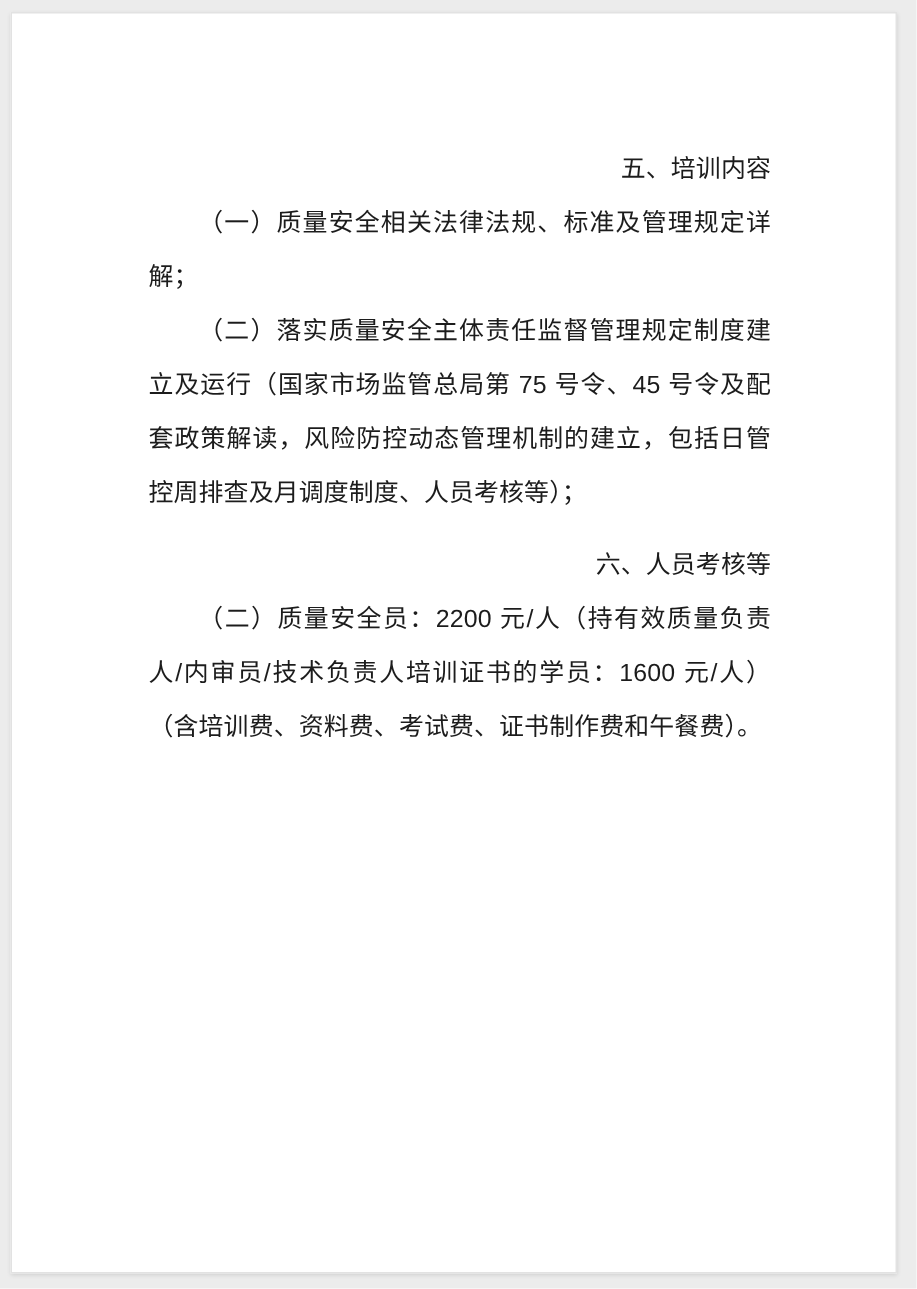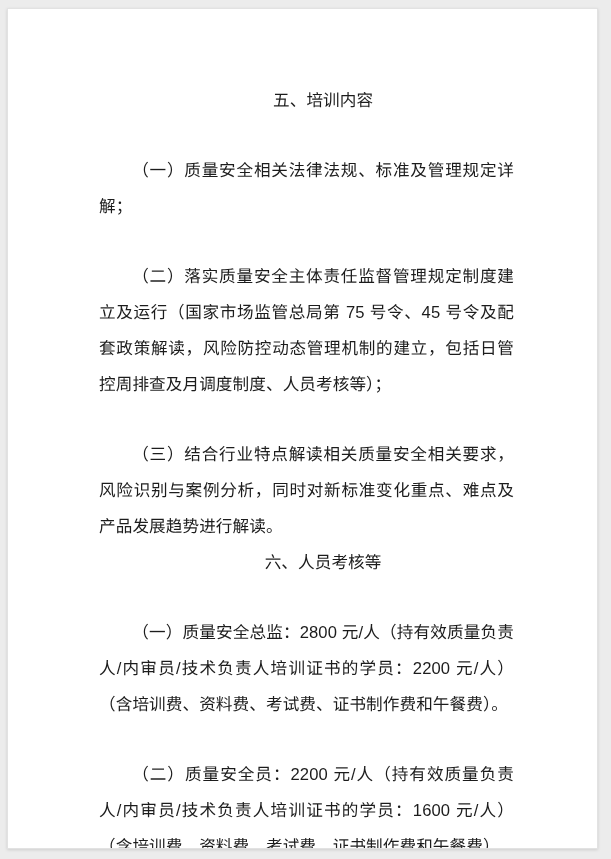--- a/index.html
+++ b/index.html
@@ -43,50 +43,48 @@
     text-justify: inter-ideograph;
     letter-spacing: 0.1px;
     margin: 0;
     white-space: normal;
     word-break: break-all;
   }
 
   
   .heading {
     text-indent: 2em;
-    text-align: center;
+    text-align: right;
+    margin-top: 12px;
   }
 
   
   .indent {
     text-indent: 2em;
-    margin-top: 34px;
   }
 
   
   .para:last-child {
     margin-bottom: 0;
   }
 </style>
 </head>
 <body>
 
 <div id="page">
   <div id="doc-body">
 
     <p class="para heading">五、培训内容</p>
 
     <p class="para indent">（一）质量安全相关法律法规、标准及管理规定详解；</p>
 
     <p class="para indent">（二）落实质量安全主体责任监督管理规定制度建立及运行（国家市场监管总局第 75 号令、45 号令及配套政策解读，风险防控动态管理机制的建立，包括日管控周排查及月调度制度、人员考核等）；</p>
 
-    <p class="para indent">（三）结合行业特点解读相关质量安全相关要求，风险识别与案例分析，同时对新标准变化重点、难点及产品发展趋势进行解读。</p>
 
     <p class="para heading">六、人员考核等</p>
 
 
 
-    <p class="para indent">（一）质量安全总监：2800 元/人（持有效质量负责人/内审员/技术负责人培训证书的学员：2200 元/人）（含培训费、资料费、考试费、证书制作费和午餐费）。</p>
 
     <p class="para indent">（二）质量安全员：2200 元/人（持有效质量负责人/内审员/技术负责人培训证书的学员：1600 元/人）（含培训费、资料费、考试费、证书制作费和午餐费）。</p>
 
   </div>
 </div>
 
 </body></html>

